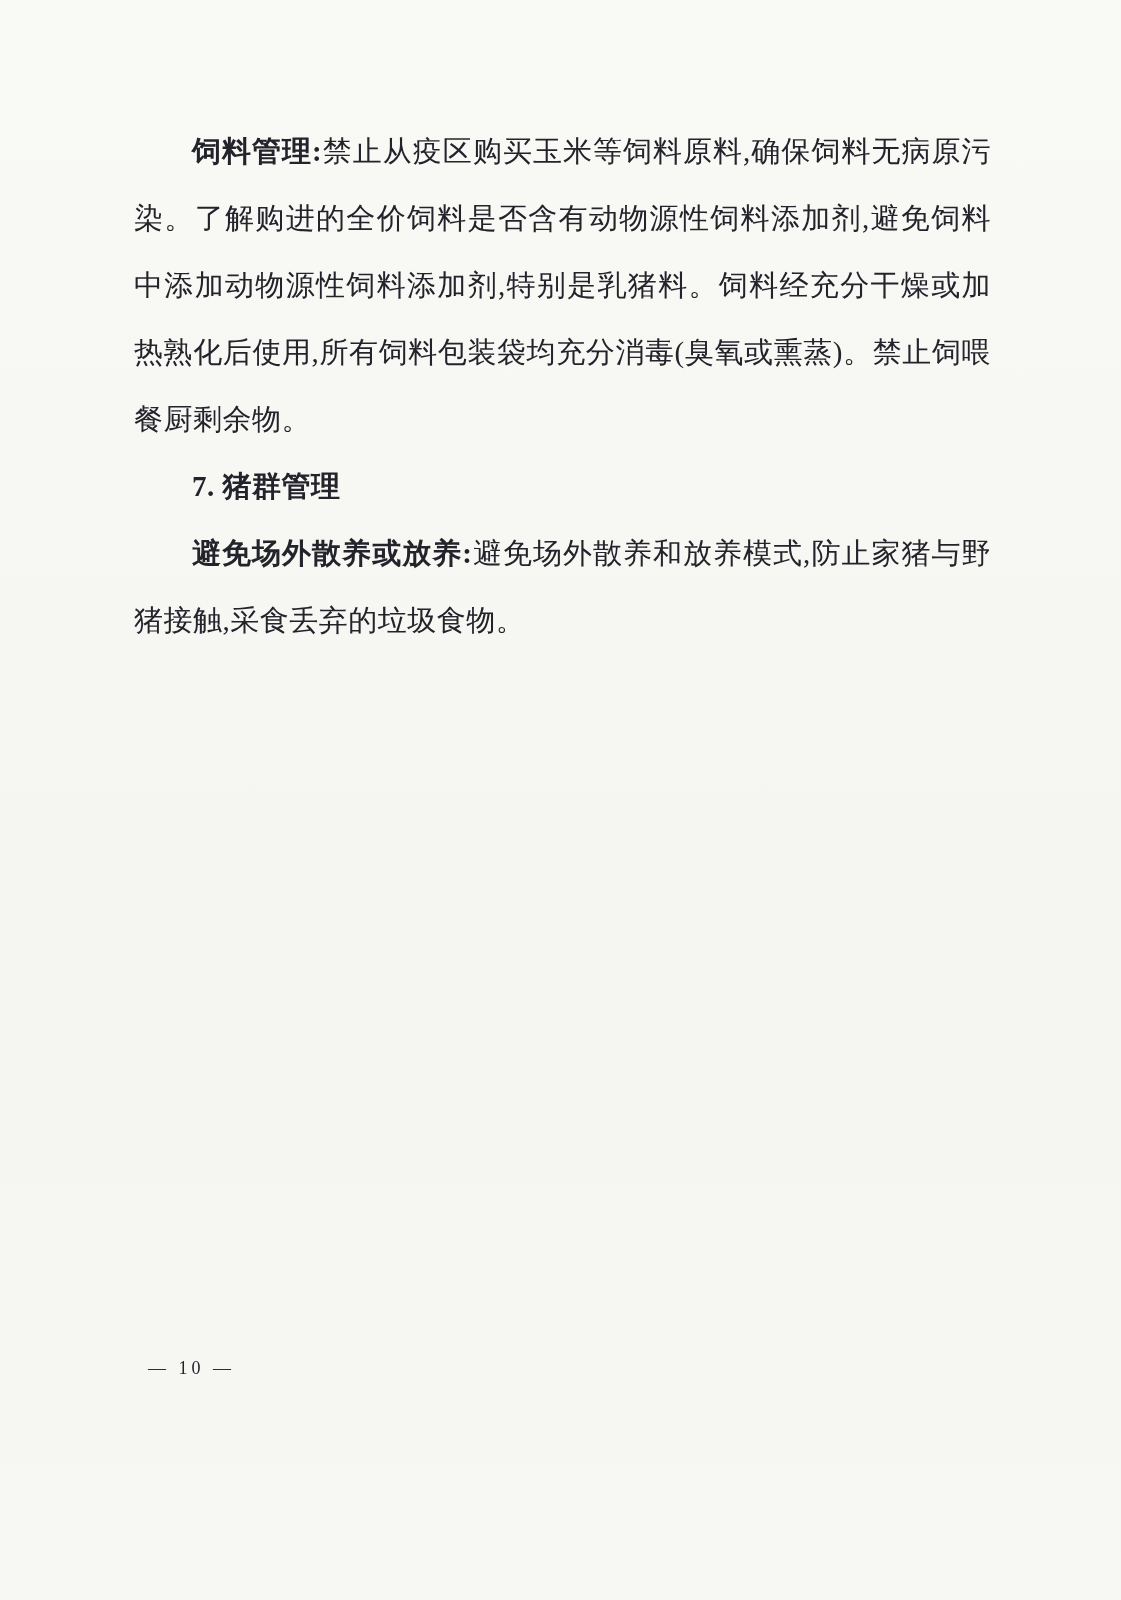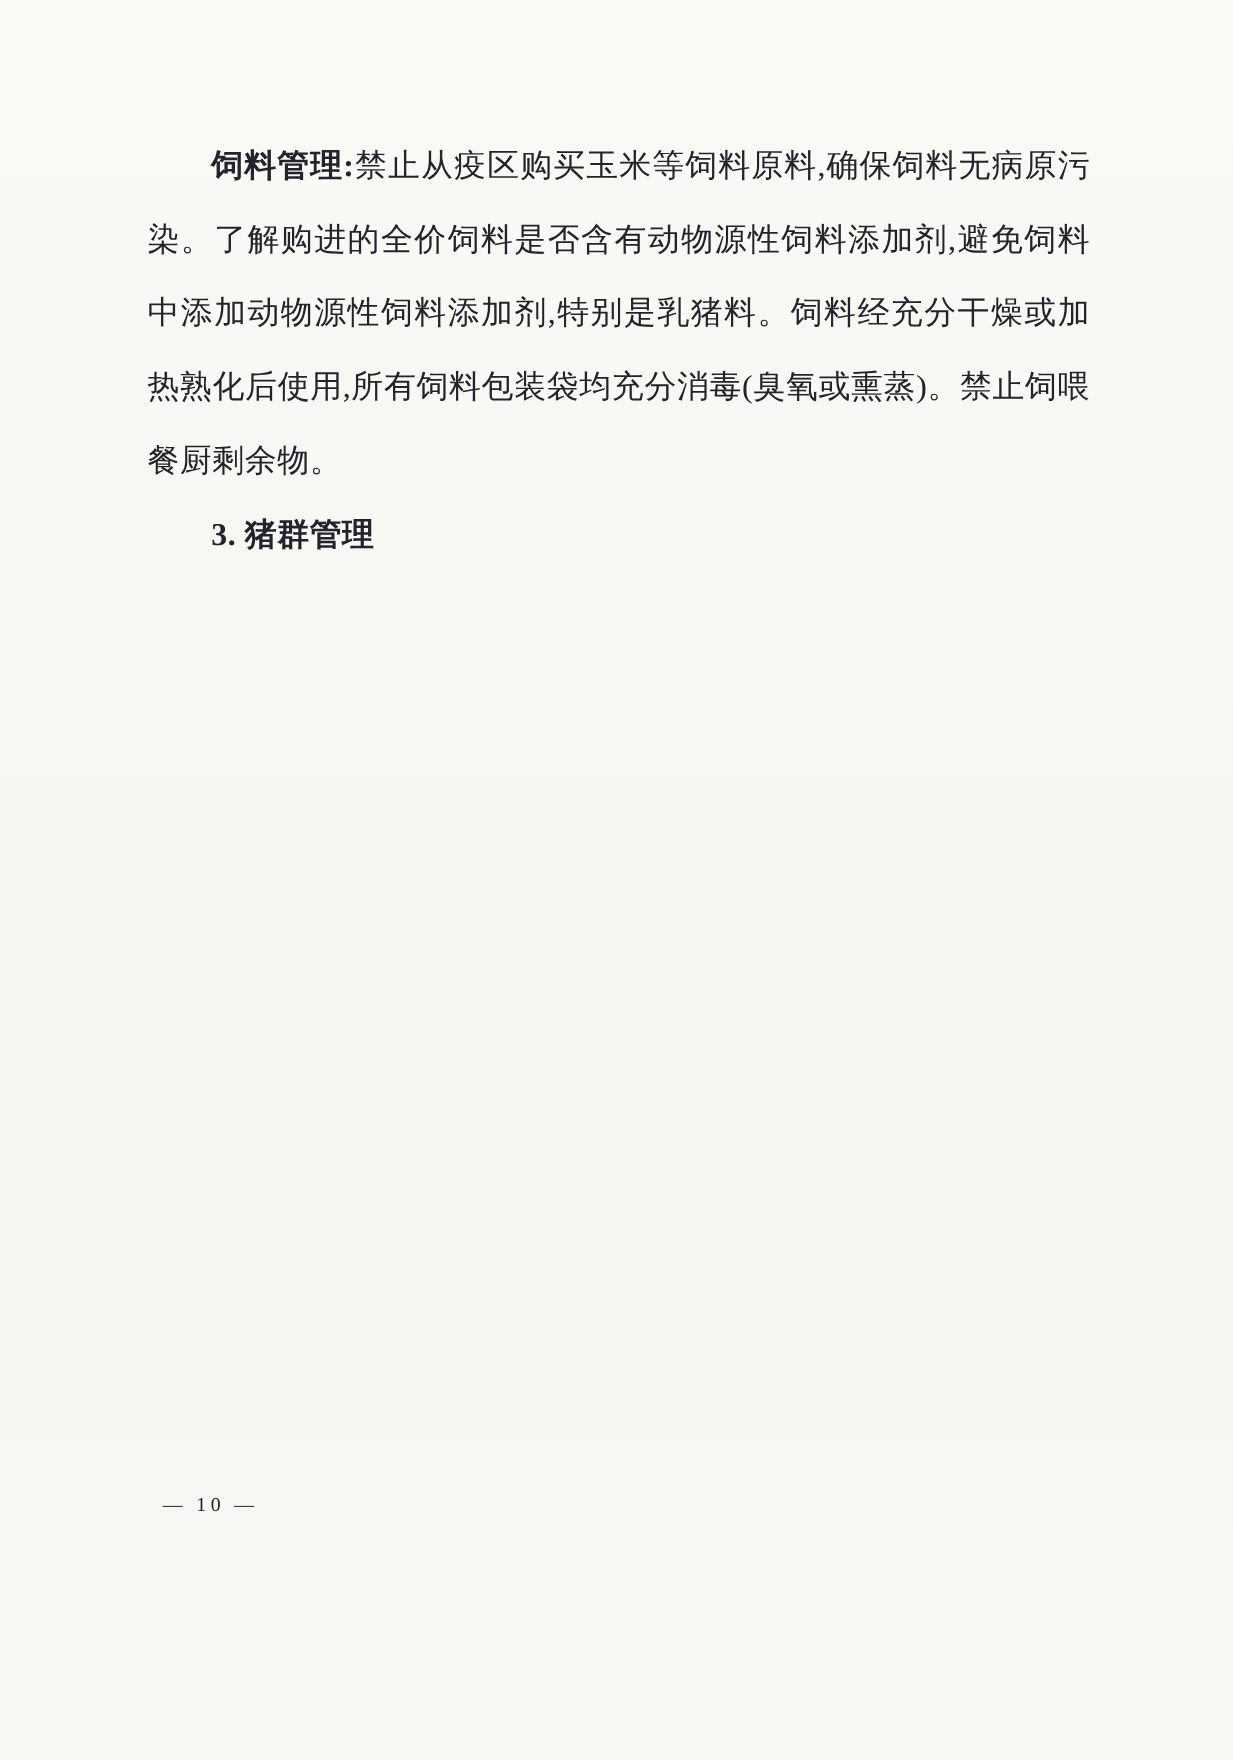--- a/index.html
+++ b/index.html
@@ -47,16 +47,17 @@
     letter-spacing: 4px;
     text-indent: 0;
   }
 </style>
 </head>
 <body>
 
 <div class="page">
   <div class="doc-body">
       <p class="para"><strong class="lead">饲料管理:</strong>禁止从疫区购买玉米等饲料原料,确保饲料无病原污染。了解购进的全价饲料是否含有动物源性饲料添加剂,避免饲料中添加动物源性饲料添加剂,特别是乳猪料。饲料经充分干燥或加热熟化后使用,所有饲料包装袋均充分消毒(臭氧或熏蒸)。禁止饲喂餐厨剩余物。</p>
-      <p class="heading">3. 猪群管理</p>
+      <p class="heading">7. 猪群管理</p>
+      <p class="para"><strong class="lead">避免场外散养或放养:</strong>避免场外散养和放养模式,防止家猪与野猪接触,采食丢弃的垃圾食物。</p>
     </div>
   <div class="page-footer">— 10 —</div>
 </div>
 
 </body></html>

